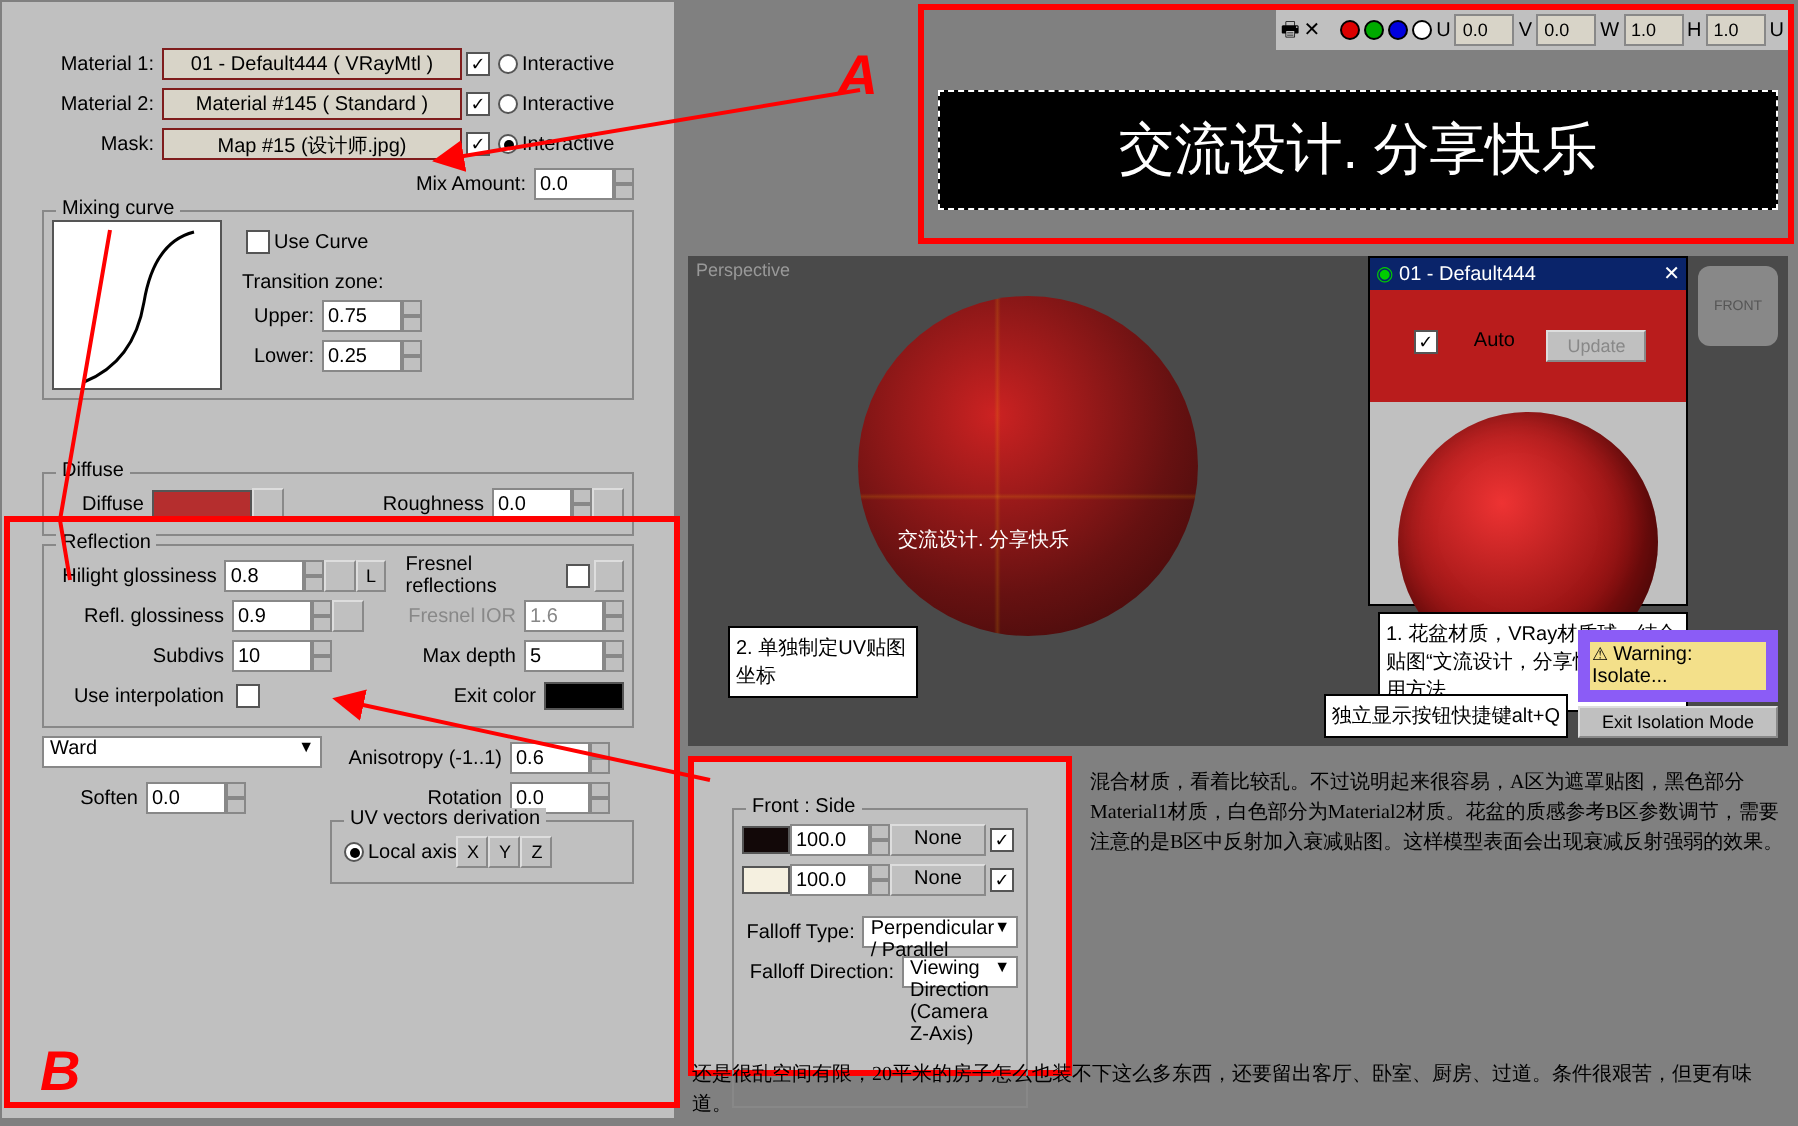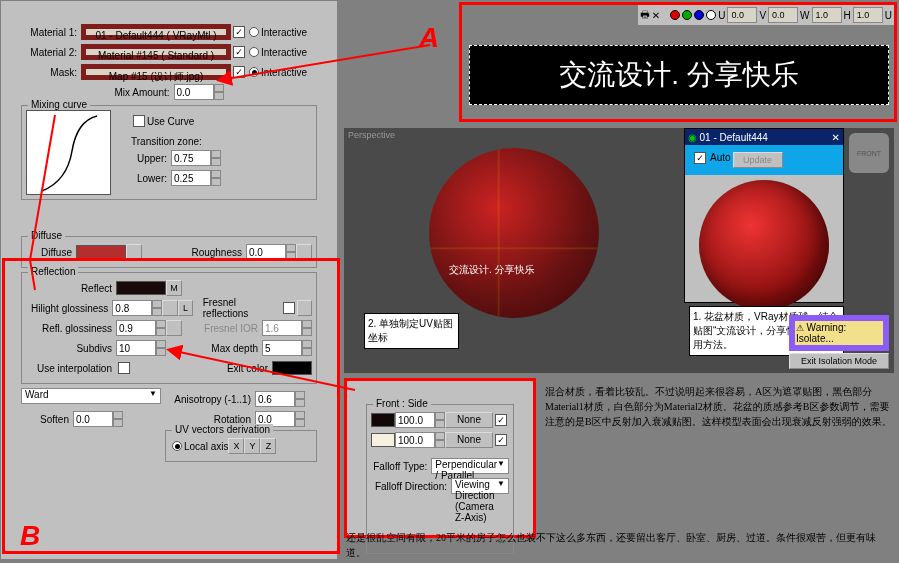--- a/index.html
+++ b/index.html
@@ -1,21 +1,21 @@
 <!DOCTYPE html>
 <html><head>
 <meta charset="utf-8">
 <style>
 * { margin: 0; padding: 0; box-sizing: border-box; font-family: Arial, sans-serif; font-size: 10px; }
 body { background: #808080; width: 899px; height: 563px; position: relative; overflow: hidden; }
 .panel { background: #c0c0c0; border: 1px solid #808080; position: absolute; }
 .left-panel { left: 0; top: 0; width: 338px; height: 560px; padding: 20px; }
 .row { display: flex; align-items: center; margin: 2px 0; height: 18px; }
 .label { text-align: right; padding-right: 4px; font-size: 10px; }
-.input-field { background: #d8d4c8; border: 5px solid #7f1d1d; height: 16px; padding: 1px 3px; font-size: 10px; }
+.input-field { background: #d8d4c8; border: 1px solid #7f1d1d; height: 16px; padding: 1px 3px; font-size: 10px; }
 .btn-wide { width: 150px; }
 .checkbox { width: 12px; height: 12px; border: 1px solid #555; background: #fff; margin: 0 2px; display: inline-flex; align-items: center; justify-content: center; }
 .checkbox.checked::after { content: "✓"; font-size: 9px; }
 .radio { width: 10px; height: 10px; border: 1px solid #555; border-radius: 50%; background: #fff; margin: 0 2px; display: inline-flex; align-items: center; justify-content: center; }
 .radio.checked::after { content: ""; width: 5px; height: 5px; background: #000; border-radius: 50%; }
 .spinner { display: flex; }
 .spinner input { width: 40px; height: 16px; background: #fff; border: 1px solid #888; font-size: 10px; padding: 0 2px; }
 .spinner-btns { display: flex; flex-direction: column; }
 .spin-btn { width: 10px; height: 8px; background: #c0c0c0; border: 1px solid #888; font-size: 5px; }
 .fieldset { border: 1px solid #888; padding: 4px; margin: 4px 0; position: relative; }
@@ -65,34 +65,34 @@
     <span class="radio"></span>
     <span>Interactive</span>
   </div>
   <div class="row">
     <span class="label" style="width:60px">Mask:</span>
     <button class="input-field btn-wide">Map #15 (设计师.jpg)</button>
     <span class="checkbox checked"></span>
     <span class="radio checked"></span>
     <span>Interactive</span>
   </div>
-  <div class="row" style="justify-content:center">
+  <div class="row" style="justify-content:flex-end">
     <span class="label">Mix Amount:</span>
     <div class="spinner">
         <input value="0.0" style="">
         <div class="spinner-btns">
           <div class="spin-btn"></div>
           <div class="spin-btn"></div>
         </div>
       </div>
   </div>
 
   <div class="fieldset">
     <span class="legend">Mixing curve</span>
-    <div style="display:flex;gap:20px">
+    <div style="display:flex;gap:10px">
       <div class="curve-box">
         <svg width="85" height="85">
             <path d="M15 80 Q 40 70 45 40 Q 50 10 70 5" stroke="#000" fill="none" stroke-width="1.5"></path>
           </svg>
       </div>
       <div>
         <div class="row">
             <span class="checkbox"></span>
             <span>Use Curve</span>
           </div>
@@ -135,25 +135,20 @@
             <div class="spin-btn"></div>
             <div class="spin-btn"></div>
           </div>
         </div>
       <span class="sq-btn"></span>
     </div>
   </div>
 
   <div class="fieldset">
     <span class="legend">Reflection</span>
-    <div class="row">
-      <span class="label" style="width:90px">Reflect</span>
-      <div class="swatch" style="background:#1a0a0a"></div>
-      <span class="sq-btn">M</span>
-    </div>
     <div class="row">
       <span class="label" style="width:90px">Hilight glossiness</span>
       <div class="spinner">
           <input value="0.8" style="">
           <div class="spinner-btns">
             <div class="spin-btn"></div>
             <div class="spin-btn"></div>
           </div>
         </div>
       <span class="sq-btn"></span>
@@ -290,29 +285,30 @@
 <div class="banner">交流设计. 分享快乐</div>
 
 <div class="viewport">
   <span style="color:#999;position:absolute;left:4px;top:2px;font-size:9px">Perspective</span>
   <div class="sphere">
     <div class="sphere-text">交流设计. 分享快乐</div>
   </div>
   <div class="callout" style="left:20px;top:185px;width:95px">2. 单独制定UV贴图坐标</div>
   <div class="mat-preview">
     <div class="mat-title"><span style="color:#0c0">◉</span>&nbsp;<span>01 - Default444</span><span style="margin-left:auto">✕</span></div>
-    <div style="display:flex;padding:7px;gap:2px;background:#0ea5e9">
+    <div style="display:flex;padding:20px;gap:16px;background:#b91c1c">
         <span class="checkbox checked"></span>
         <span>Auto</span>
         <button class="sq-btn" style="width:50px;color:#888">Update</button>
       </div>
     <div style="width:130px;height:130px;margin:5px auto;background:radial-gradient(circle at 40% 35%,#ee3333,#880e0e 65%);border-radius:50%;box-shadow:inset -5px -5px 20px rgba(0,0,0,.5)"></div>
   </div>
   <div style="position:absolute;right:5px;top:5px;width:40px;height:40px;background:#888;border-radius:6px;display:flex;align-items:center;justify-content:center;color:#555;font-size:7px">FRONT</div>
   <div class="callout" style="right:50px;top:178px;width:155px;font-size:10px">1. 花盆材质，VRay材质球。结合贴图“文流设计，分享快乐”文字使用方法。</div>
+  <div class="callout" style="right:110px;bottom:4px">独立显示按钮快捷键alt+Q</div>
   <div style="position:absolute;right:5px;bottom:22px;width:100px;background:#f3e08a;border:6px solid #8b5cf6;font-size:9px;padding:1px">⚠ <span>Warning: Isolate...</span></div>
   <button style="position:absolute;right:5px;bottom:4px;width:100px;height:16px;font-size:9px;background:#c0c0c0;border:1px outset #ddd">Exit Isolation Mode</button>
 </div>
 
 <div class="red-box red-c" style="padding:19px">
   <div class="fieldset" style="height:150px">
     <span class="legend">Front : Side</span>
     <div class="row">
       <div class="swatch" style="background:#120808;width:24px"></div>
       <div class="spinner">

